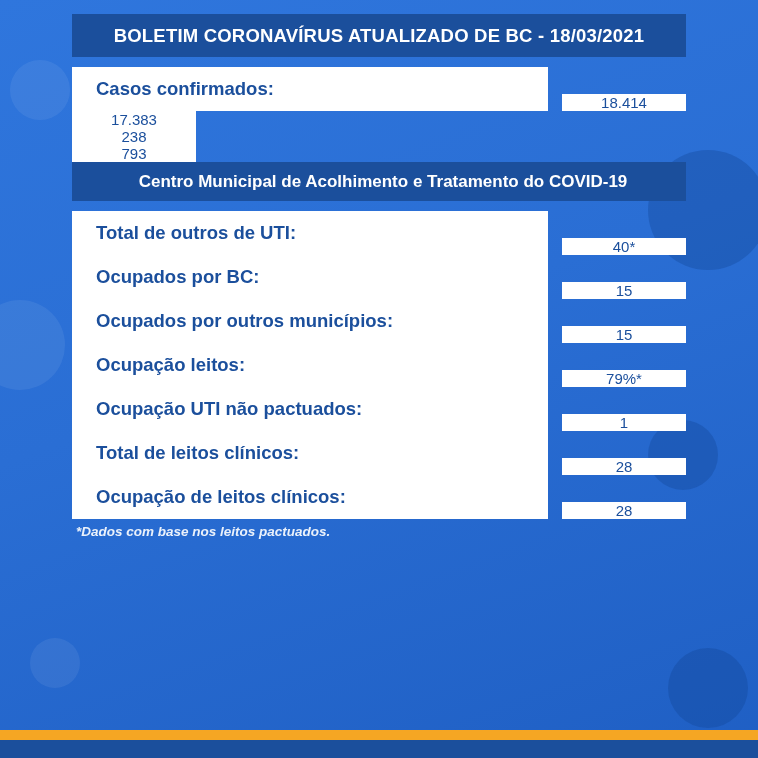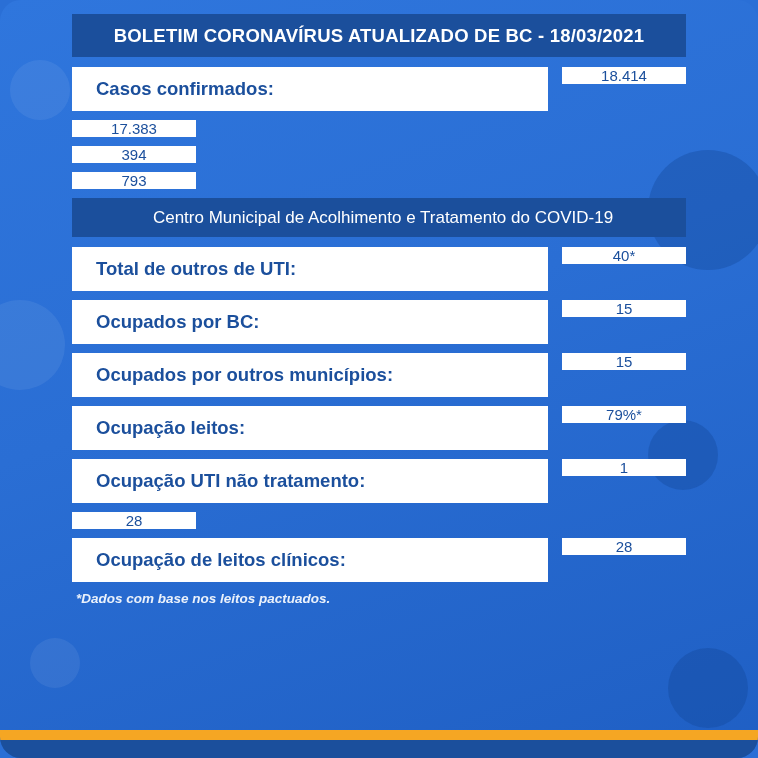--- a/index.html
+++ b/index.html
@@ -13,21 +13,20 @@
     font-family: "Liberation Sans", sans-serif;
     background: #2a6fd6;
   }
   .poster {
     position: relative;
     width: 758px;
     height: 758px;
     background: linear-gradient(160deg, #2f76dd 0%, #2a6ed4 45%, #1f5fc4 100%);
     overflow: hidden;
     box-sizing: border-box;
-    border-radius: 21px;
   }
   
   .virus {
     position: absolute;
     border-radius: 50%;
     background: rgba(255,255,255,0.07);
   }
   .virus::before, .virus::after {
     content: "";
     position: absolute;
@@ -52,22 +51,21 @@
     font-size: 18.5px;
     font-weight: bold;
     letter-spacing: 0.2px;
     padding: 11px 6px 10px 6px;
     margin-bottom: 10px;
   }
 
   .row {
     display: flex;
     gap: 14px;
-    margin-bottom: 9px;
-    align-items: flex-start;
+    align-items: flex-end;
   }
   .cell-label {
     flex: 1 1 auto;
     background: #ffffff;
     color: #1b4f9c;
     font-size: 18.5px;
     font-weight: bold;
     padding: 11px 0 11px 24px;
     box-sizing: border-box;
     display: flex;
@@ -84,21 +82,21 @@
     align-items: center;
     justify-content: center;
     box-sizing: border-box;
   }
 
   .section-bar {
     background: #1b4f9c;
     color: #ffffff;
     text-align: center;
     font-size: 17px;
-    font-weight: normal;
+    font-weight: bold;
     padding: 10px 6px 9px 14px;
     margin-bottom: 10px;
   }
 
   .footnote {
     color: #eaf1fb;
     font-size: 13.5px;
     font-style: italic;
     font-weight: bold;
     margin-top: 5px;
@@ -138,21 +136,21 @@
     <div class="title-bar">BOLETIM CORONAVÍRUS ATUALIZADO DE BC - 18/03/2021</div>
 
     <div class="row">
       <div class="cell-label">Casos confirmados:</div>
       <div class="cell-value">18.414</div>
     </div>
     <div class="row">
       <div class="cell-value">17.383</div>
     </div>
     <div class="row">
-      <div class="cell-value">394</div>
+      <div class="cell-value">238</div>
     </div>
     <div class="row">
       <div class="cell-value">793</div>
     </div>
 
     <div class="section-bar">Centro Municipal de Acolhimento e Tratamento do COVID-19</div>
 
     <div class="row">
       <div class="cell-label">Total de outros de UTI:</div>
       <div class="cell-value">40*</div>
@@ -163,24 +161,25 @@
     </div>
     <div class="row">
       <div class="cell-label">Ocupados por outros municípios:</div>
       <div class="cell-value">15</div>
     </div>
     <div class="row">
       <div class="cell-label">Ocupação leitos:</div>
       <div class="cell-value">79%*</div>
     </div>
     <div class="row">
-      <div class="cell-label">Ocupação UTI não tratamento:</div>
+      <div class="cell-label">Ocupação UTI não pactuados:</div>
       <div class="cell-value">1</div>
     </div>
     <div class="row">
+      <div class="cell-label">Total de leitos clínicos:</div>
       <div class="cell-value">28</div>
     </div>
     <div class="row">
       <div class="cell-label">Ocupação de leitos clínicos:</div>
       <div class="cell-value">28</div>
     </div>
 
     <div class="footnote">*Dados com base nos leitos pactuados.</div>
 
   </div>

